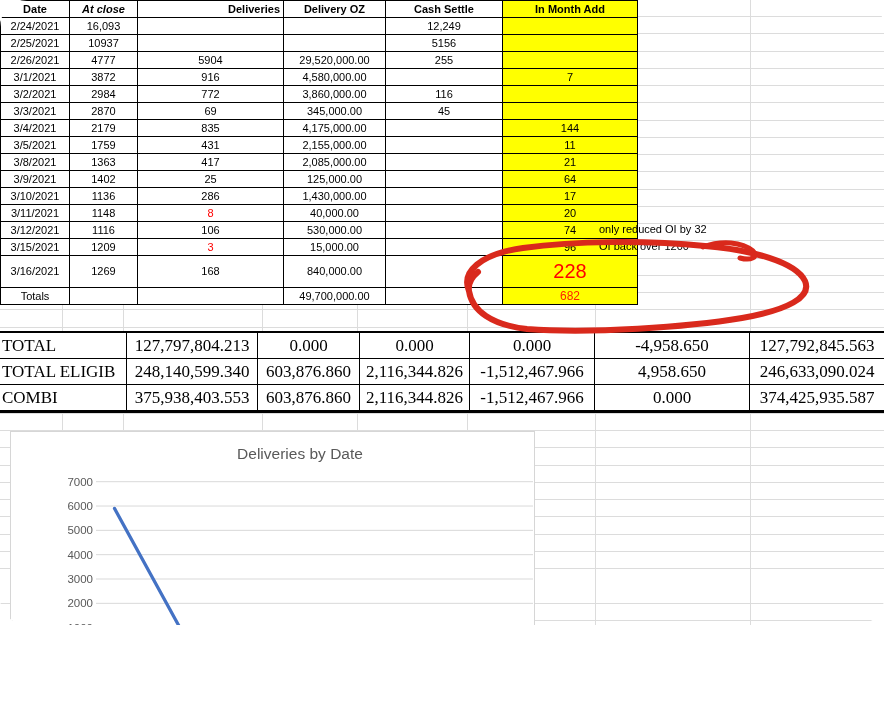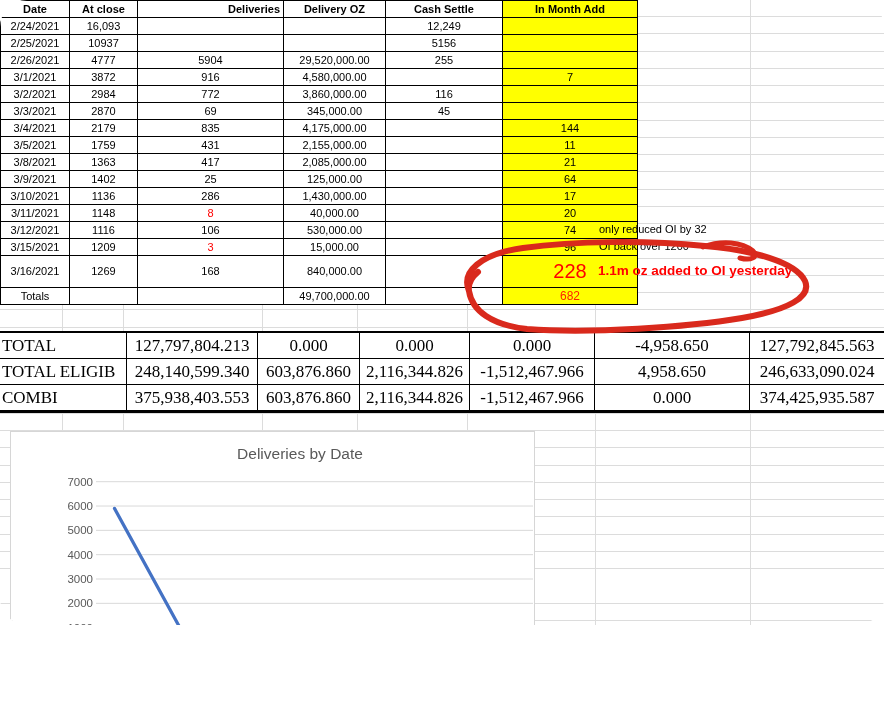--- a/index.html
+++ b/index.html
@@ -58,21 +58,21 @@
       <div class="vline" style="left: 357px;"></div>
       <div class="vline" style="left: 467px;"></div>
       <div class="vline" style="left: 595px;"></div>
       <div class="vline" style="left: 750px;"></div>
     </div>
 
   <table class="sheet">
     <thead>
         <tr>
           <th style="width: 62px;">Date</th>
-          <th style="width: 61px;">At close</th>
+          <th style="width: 61px; font-style: italic;">At close</th>
           <th style="width: 139px; text-align: right;">Deliveries</th>
           <th style="width: 95px;">Delivery OZ</th>
           <th style="width: 110px;">Cash Settle</th>
           <th class="ylw" style="width: 128px;">In Month Add</th>
         </tr>
       </thead>
     <tbody>
         <tr>
           <td>2/24/2021</td>
           <td>16,093</td>
@@ -199,21 +199,20 @@
           <td></td>
           <td class="num-right">49,700,000.00</td>
           <td></td>
           <td class="ylw tot-red">682</td>
         </tr>
       </tbody>
   </table>
 
   <div class="note" style="left:599px;top:223px;">only reduced OI by 32</div>
   <div class="note" style="left:599px;top:240px;">OI back over 1200</div>
-  <div class="red-note" style="left:598px;top:263px;">1.1m oz added to OI yesterday</div>
 
   <div class="totals">
       <div class="tcell tlabel">TOTAL</div>
       <div class="tcell">127,797,804.213</div>
       <div class="tcell">0.000</div>
       <div class="tcell">0.000</div>
       <div class="tcell">0.000</div>
       <div class="tcell">-4,958.650</div>
       <div class="tcell col-last">127,792,845.563</div>
       <div class="tcell tlabel">TOTAL ELIGIB</div>

